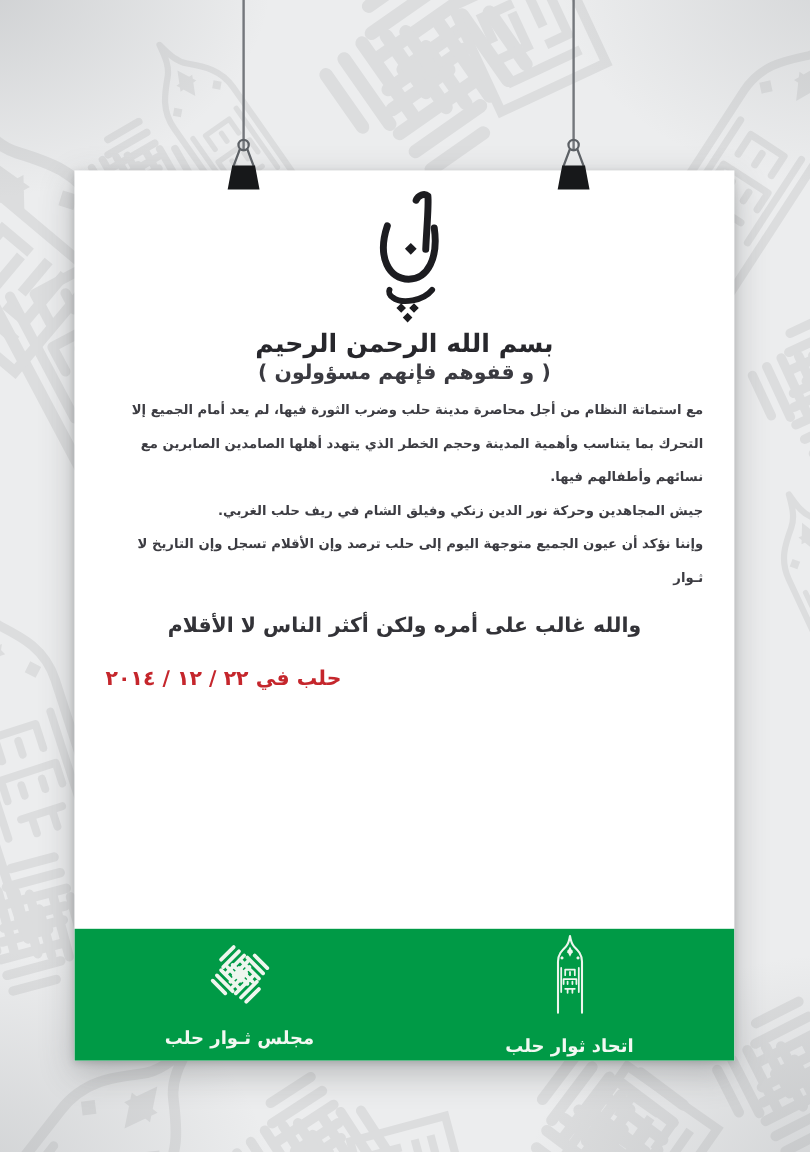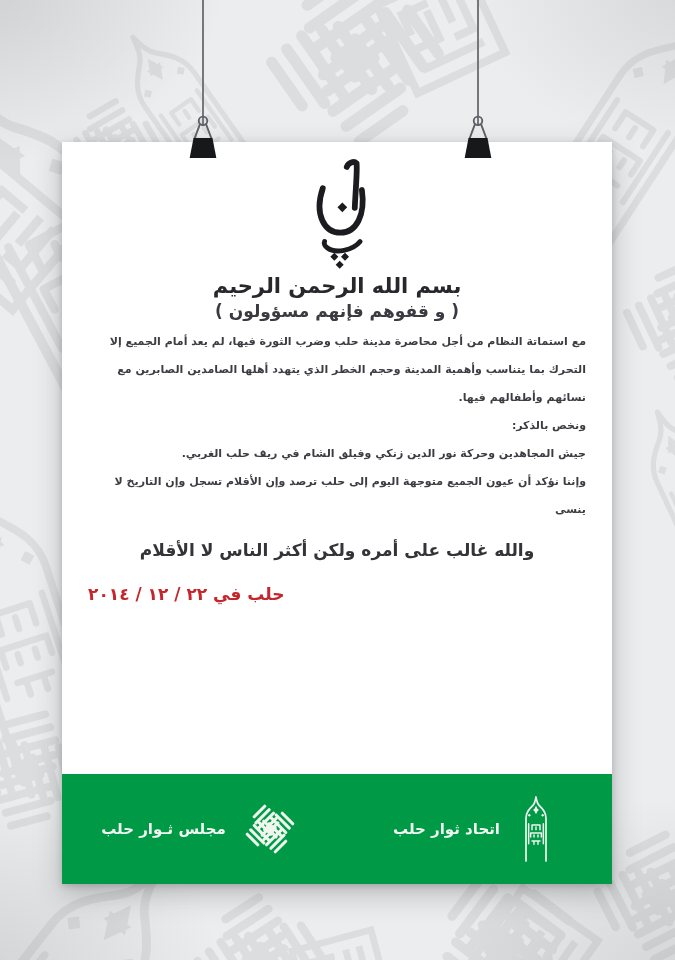--- a/index.html
+++ b/index.html
@@ -24,21 +24,21 @@
   .calligraphy{width:64px;height:112px;margin:16px auto 0;display:block;color:#1c1c20;}
   .sr{position:absolute;width:1px;height:1px;overflow:hidden;clip-path:inset(50%);white-space:nowrap;}
   .basmala{margin:4px 0 0;text-align:center;font-size:21px;font-weight:bold;color:#27272c;}
   .quote{margin:3px 0 0;text-align:center;font-size:17px;font-weight:bold;color:#3a3a40;}
   .bodytext{padding:7px 26px 0 26px;text-align:right;font-size:11px;line-height:28px;font-weight:bold;color:#3c3c42;}
   .bodytext p{margin:0;}
   .closing{margin:16px 0 0;text-align:center;font-size:17px;font-weight:bold;color:#333338;}
   .dateline{margin:24px 26px 0;text-align:left;font-size:17px;font-weight:bold;color:#c5262c;}
   
   .footer{position:absolute;left:0;right:0;bottom:0;height:110px;background:#009a46;display:flex;direction:rtl;z-index:4;}
-  .org{flex:1;display:flex;flex-direction:row;align-items:center;justify-content:center;gap:16px;color:#ffffff;}
+  .org{flex:1;display:flex;flex-direction:column;align-items:center;justify-content:center;gap:16px;color:#ffffff;}
   .org .label{font-size:15px;font-weight:bold;color:#f2f8f2;}
   .logo-mosque{width:40px;height:70px;color:#eef6ee;}
   .logo-pinwheel{width:56px;height:56px;color:#eef6ee;}
 </style>
 </head>
 <body>
 
 <svg width="0" height="0" style="position:absolute" aria-hidden="true">
   <defs>
 
@@ -153,23 +153,22 @@
       <path d="M62,94 C54,104 34,108 25,101 C22,99 21,96 22,94" fill="none" stroke="currentColor" stroke-width="5.5" stroke-linecap="round"></path>
       <path d="M33,106.5 l4.5,4.5 -4.5,4.5 -4.5,-4.5 Z M45,106.5 l4.5,4.5 -4.5,4.5 -4.5,-4.5 Z M39,115.5 l4.5,4.5 -4.5,4.5 -4.5,-4.5 Z" fill="currentColor"></path>
     </svg>
     <span class="sr">بيان</span>
 
     <h1 class="basmala">بسم الله الرحمن الرحيم</h1>
     <div class="quote">( و قفوهم فإنهم مسؤولون )</div>
 
     <div class="bodytext">
       <p>مع استماتة النظام من أجل محاصرة مدينة حلب وضرب الثورة فيها، لم يعد أمام الجميع إلا التحرك بما يتناسب وأهمية المدينة وحجم الخطر الذي يتهدد أهلها الصامدين الصابرين مع نسائهم وأطفالهم فيها.</p>
-      <p>ونخص بالذكر:</p>
       <p>جيش المجاهدين وحركة نور الدين زنكي وفيلق الشام في ريف حلب الغربي.</p>
-      <p>وإننا نؤكد أن عيون الجميع متوجهة اليوم إلى حلب ترصد وإن الأقلام تسجل وإن التاريخ لا ينسى</p>
+      <p>وإننا نؤكد أن عيون الجميع متوجهة اليوم إلى حلب ترصد وإن الأقلام تسجل وإن التاريخ لا ثـوار</p>
     </div>
 
     <div class="closing">والله غالب على أمره ولكن أكثر الناس لا الأقلام</div>
     <div class="dateline">حلب في ٢٢ / ١٢ / ٢٠١٤</div>
 
     <div class="footer">
       <div class="org">
         <svg class="logo-mosque" viewBox="0 0 60 104">
             <use href="#sym-mosque"></use>
           </svg>

